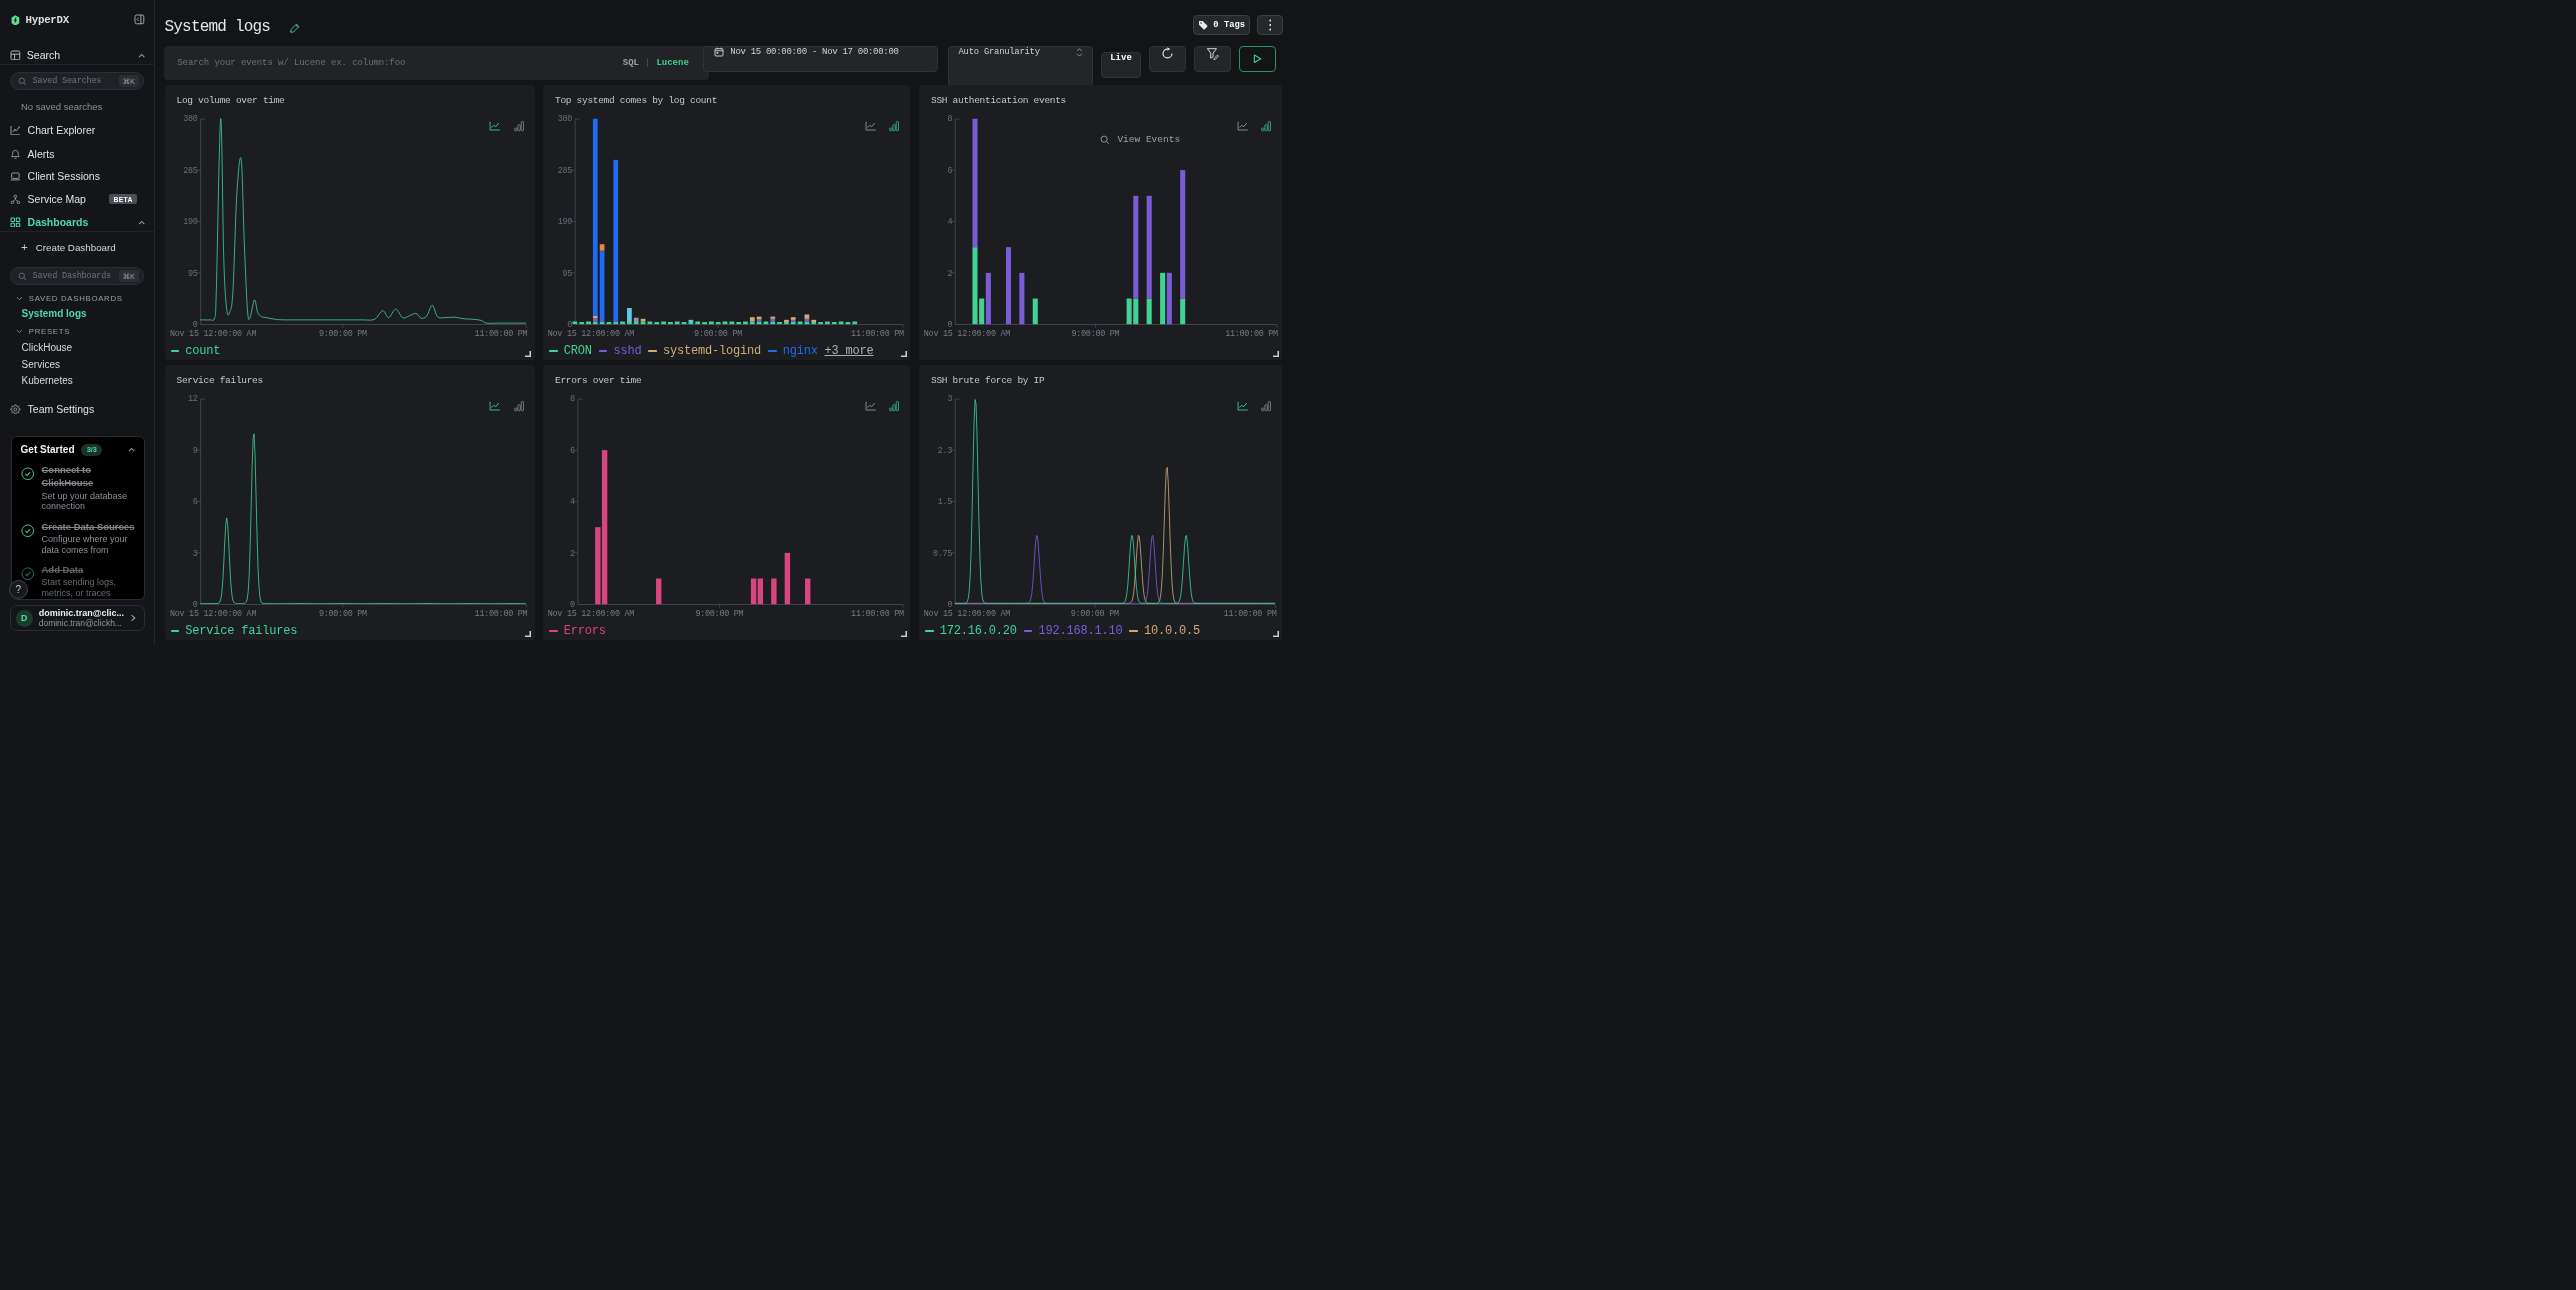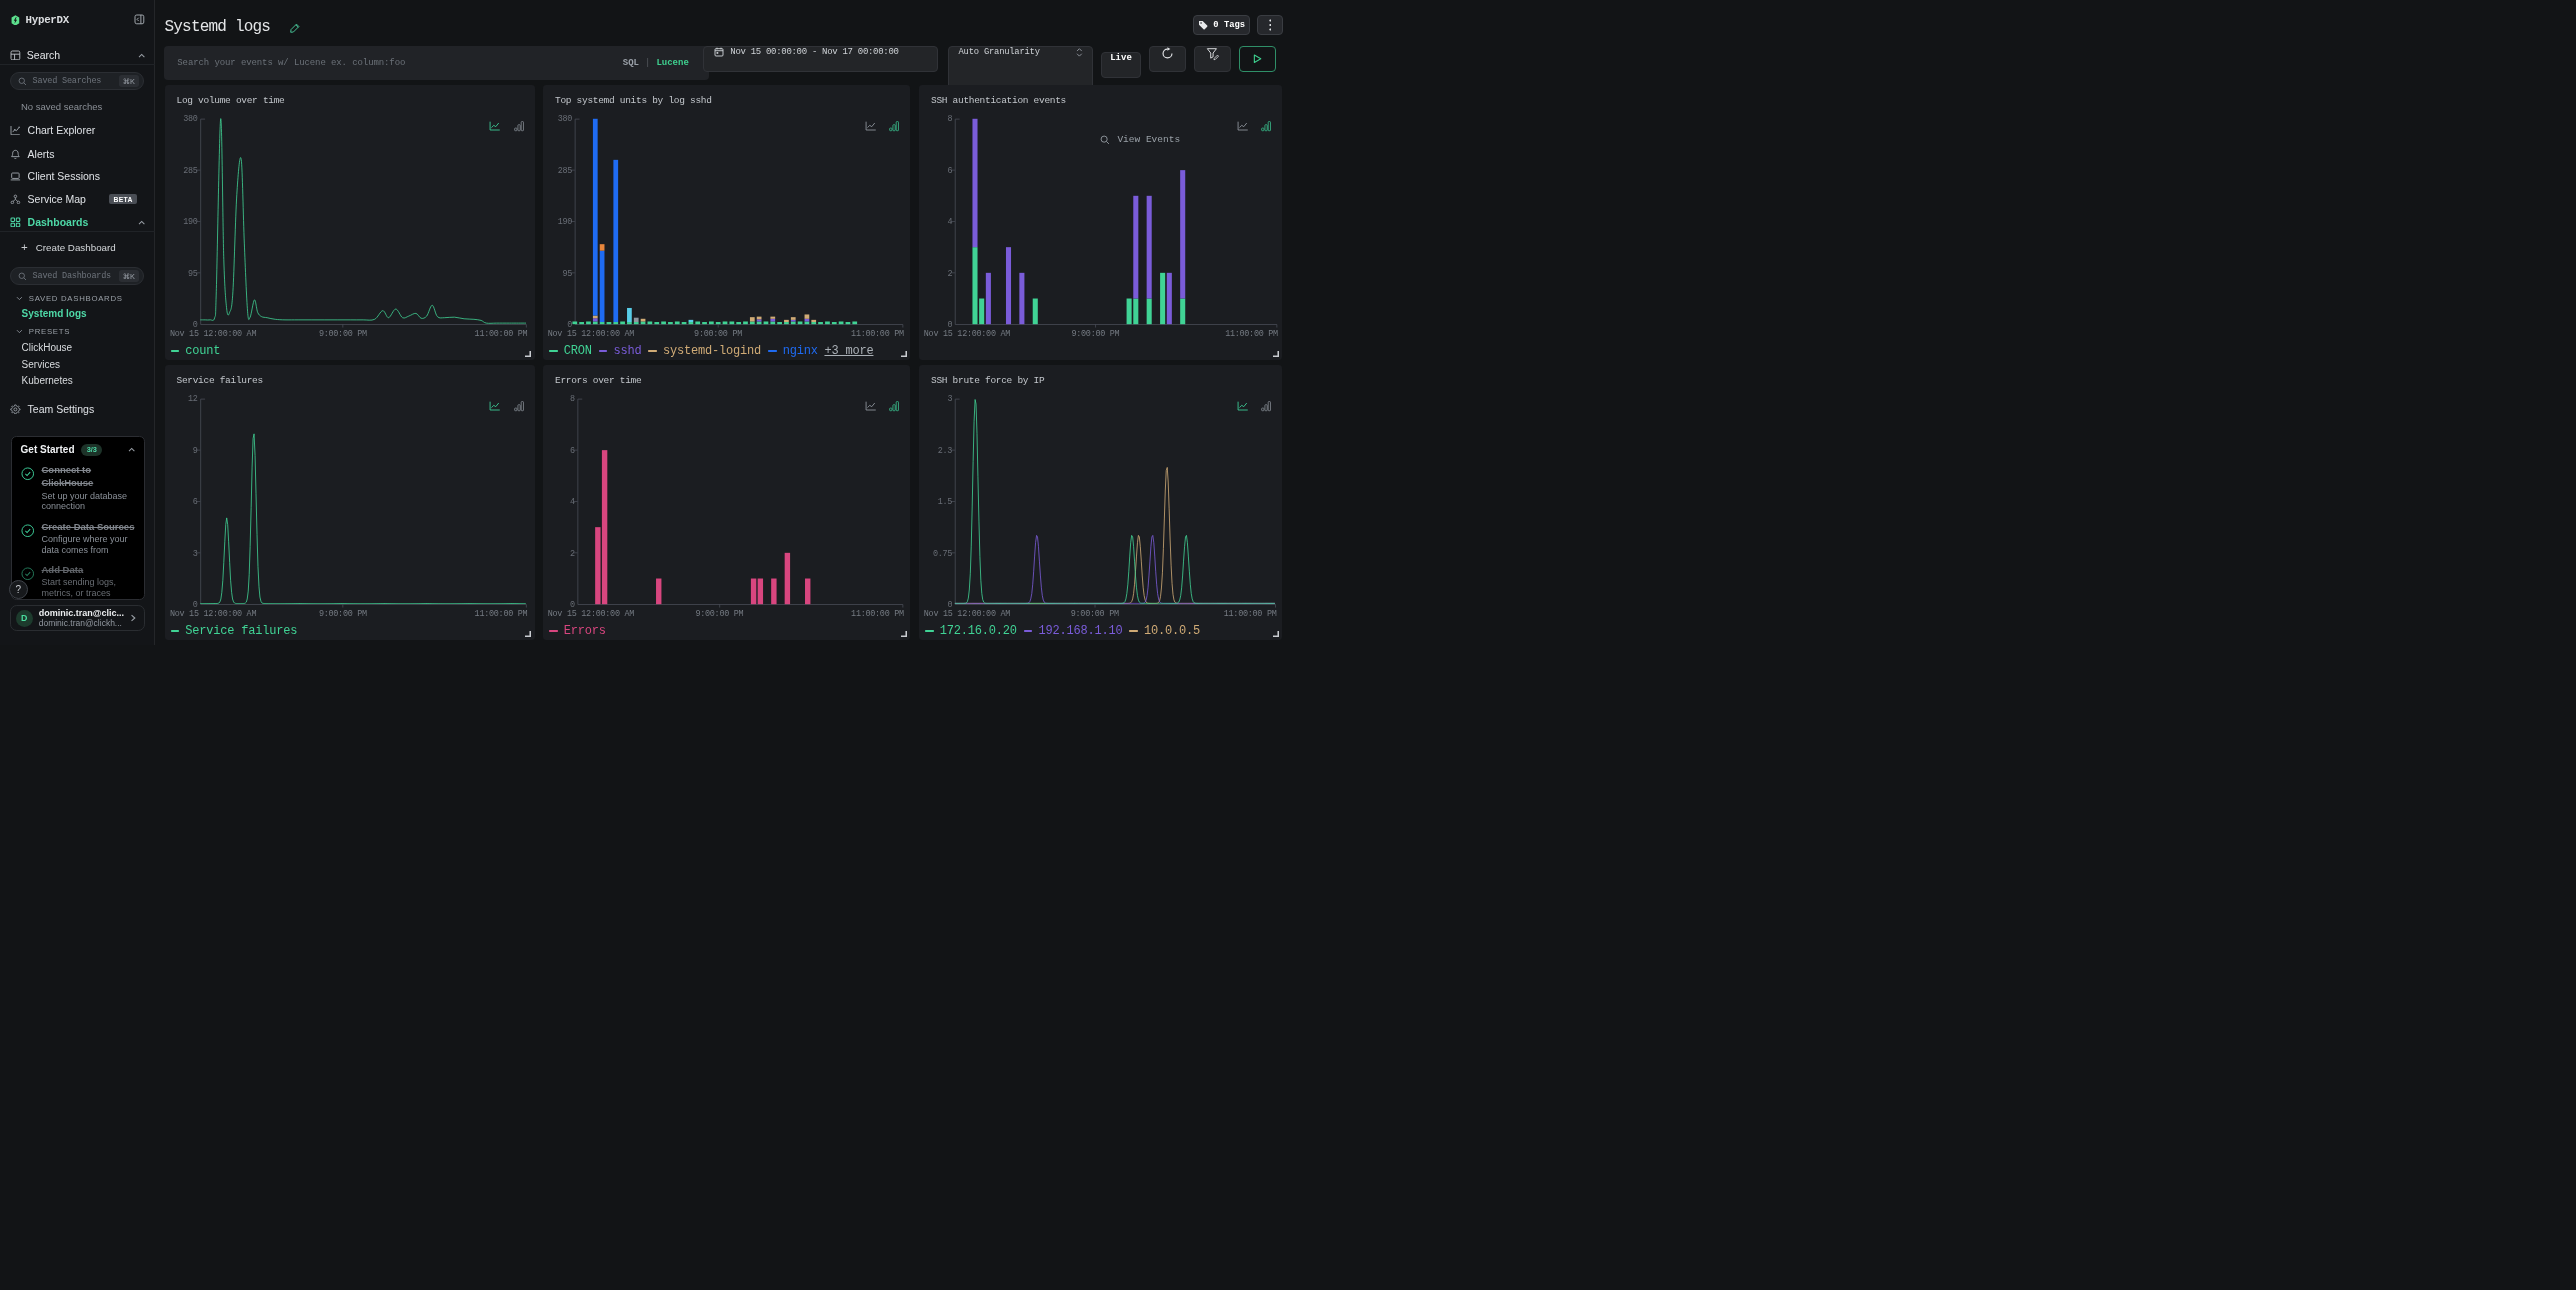--- a/index.html
+++ b/index.html
@@ -338,21 +338,21 @@
         <span class="li">
           <span class="ld" style="background:#40d395"></span>
           <span style="color:#40d395;">count</span>
         </span>
       </div>
 <svg class="rsz" width="6" height="6" viewBox="0 0 9 9">
         <path d="M8,0 V8 H0" fill="none" stroke="#c9ccd1" stroke-width="2.6"></path>
       </svg>
 </div>
 <div class="card" style="left:388px;top:85px;width:367px;height:275px">
-<div class="ct">Top systemd units by log sshd</div>
+<div class="ct">Top systemd comes by log count</div>
 <div class="cicons">
         <span><svg width="11.5" height="10" viewBox="0 0 17 15">
             <path d="M1.5,1 V13.5 H16" fill="none" stroke="#9298a0" stroke-width="1.3"></path>
             <path d="M3.5,10 L7,6.5 L10,8.5 L14.5,3" fill="none" stroke="#9298a0" stroke-width="1.3"></path>
           </svg></span>
         <span><svg width="10" height="10.8" viewBox="0 0 15 16">
             <rect x="1" y="10.5" width="3.4" height="4" rx="1" fill="none" stroke="#3ed29a" stroke-width="1.1"></rect>
             <rect x="5.9" y="5.5" width="3.4" height="9" rx="1" fill="none" stroke="#3ed29a" stroke-width="1.1"></rect>
             <rect x="10.8" y="0.8" width="3.4" height="13.7" rx="1" fill="none" stroke="#3ed29a" stroke-width="1.1"></rect>
           </svg></span>

